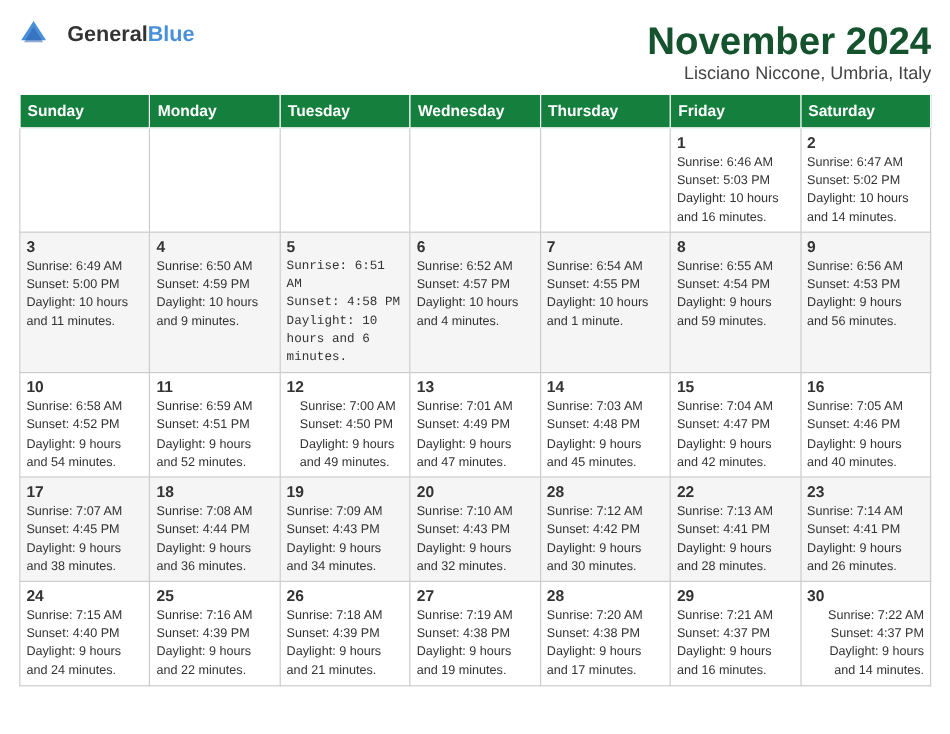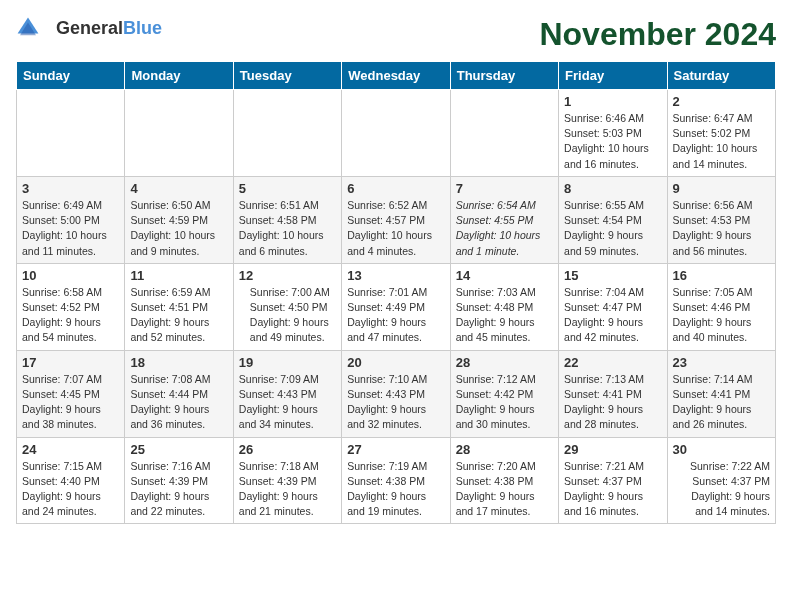--- a/index.html
+++ b/index.html
@@ -46,21 +46,21 @@
     .location-subtitle {
       font-size: 15px;
       color: #444;
     }
     .calendar-table {
       width: 100%;
       border-collapse: collapse;
       table-layout: fixed;
     }
     .calendar-table th {
-      background-color: #0369a1;
+      background-color: #15803d;
       color: #fff;
       text-align: left;
       padding: 6px 6px;
       font-size: 13px;
       border: 1px solid #fff;
     }
     .calendar-table td {
       border: 1px solid #ccc;
       vertical-align: top;
       padding: 4px 5px;
@@ -94,20 +94,21 @@
     <svg class="logo-icon" viewBox="0 0 30 30" xmlns="http://www.w3.org/2000/svg">
       <polygon points="15,2 28,22 2,22" fill="#4a90d9"></polygon>
       <polygon points="15,8 25,24 5,24" fill="#2255aa" opacity="0.5"></polygon>
     </svg>
     <div>
       <span class="logo-text-general">General</span><span class="logo-text-blue">Blue</span>
     </div>
   </div>
   <div class="title-area">
     <div class="month-title">November 2024</div>
+    <div class="location-subtitle">Lisciano Niccone, Umbria, Italy</div>
   </div>
 </div>
 
 <table class="calendar-table">
   <thead>
     <tr id="header-row">
         <th>Sunday</th>
         <th>Monday</th>
         <th>Tuesday</th>
         <th>Wednesday</th>
@@ -144,33 +145,33 @@
 Daylight: 10 hours and 11 minutes.</div>
         </td>
         <td>
           <div class="day-number">4</div>
           <div class="day-info" style="white-space: pre-line;">Sunrise: 6:50 AM
 Sunset: 4:59 PM
 Daylight: 10 hours and 9 minutes.</div>
         </td>
         <td>
           <div class="day-number">5</div>
-          <div class="day-info" style="white-space: pre-line;">Sunrise: 6:51 AM
+          <div class="day-info" style="white-space: pre-line; font-family: Liberation Mono, monospace;">Sunrise: 6:51 AM
 Sunset: 4:58 PM
 Daylight: 10 hours and 6 minutes.</div>
         </td>
         <td>
           <div class="day-number">6</div>
           <div class="day-info" style="white-space: pre-line;">Sunrise: 6:52 AM
 Sunset: 4:57 PM
 Daylight: 10 hours and 4 minutes.</div>
         </td>
         <td>
           <div class="day-number">7</div>
-          <div class="day-info" style="white-space: pre-line; font-style: italic;">Sunrise: 6:54 AM
+          <div class="day-info" style="white-space: pre-line;">Sunrise: 6:54 AM
 Sunset: 4:55 PM
 Daylight: 10 hours and 1 minute.</div>
         </td>
         <td>
           <div class="day-number">8</div>
           <div class="day-info" style="white-space: pre-line;">Sunrise: 6:55 AM
 Sunset: 4:54 PM
 Daylight: 9 hours and 59 minutes.</div>
         </td>
         <td>

